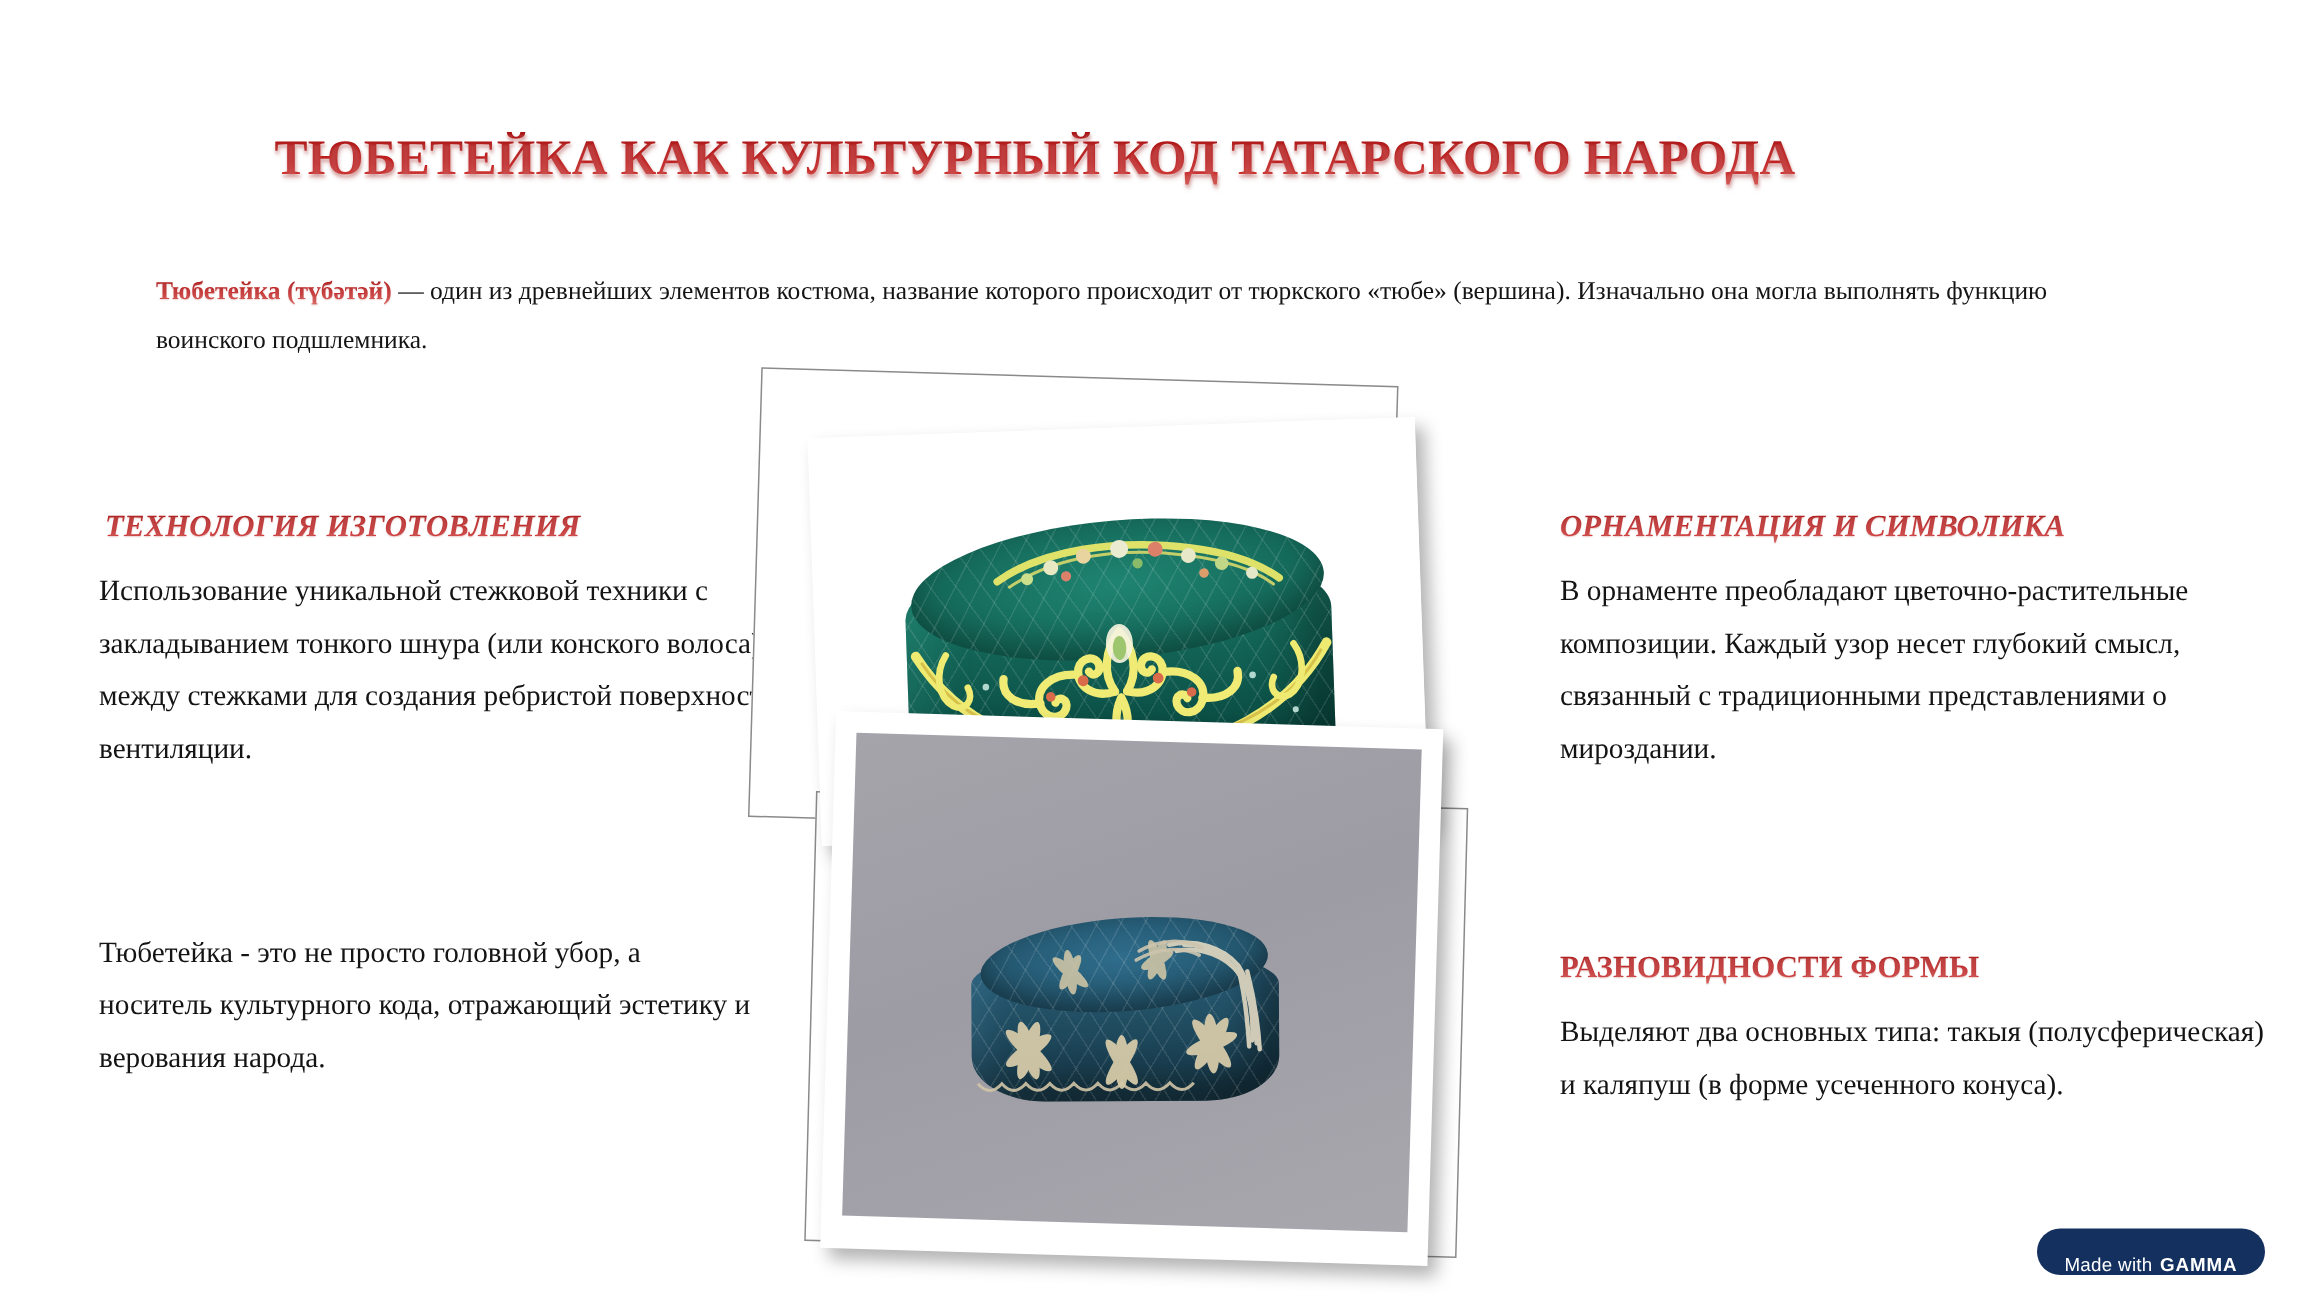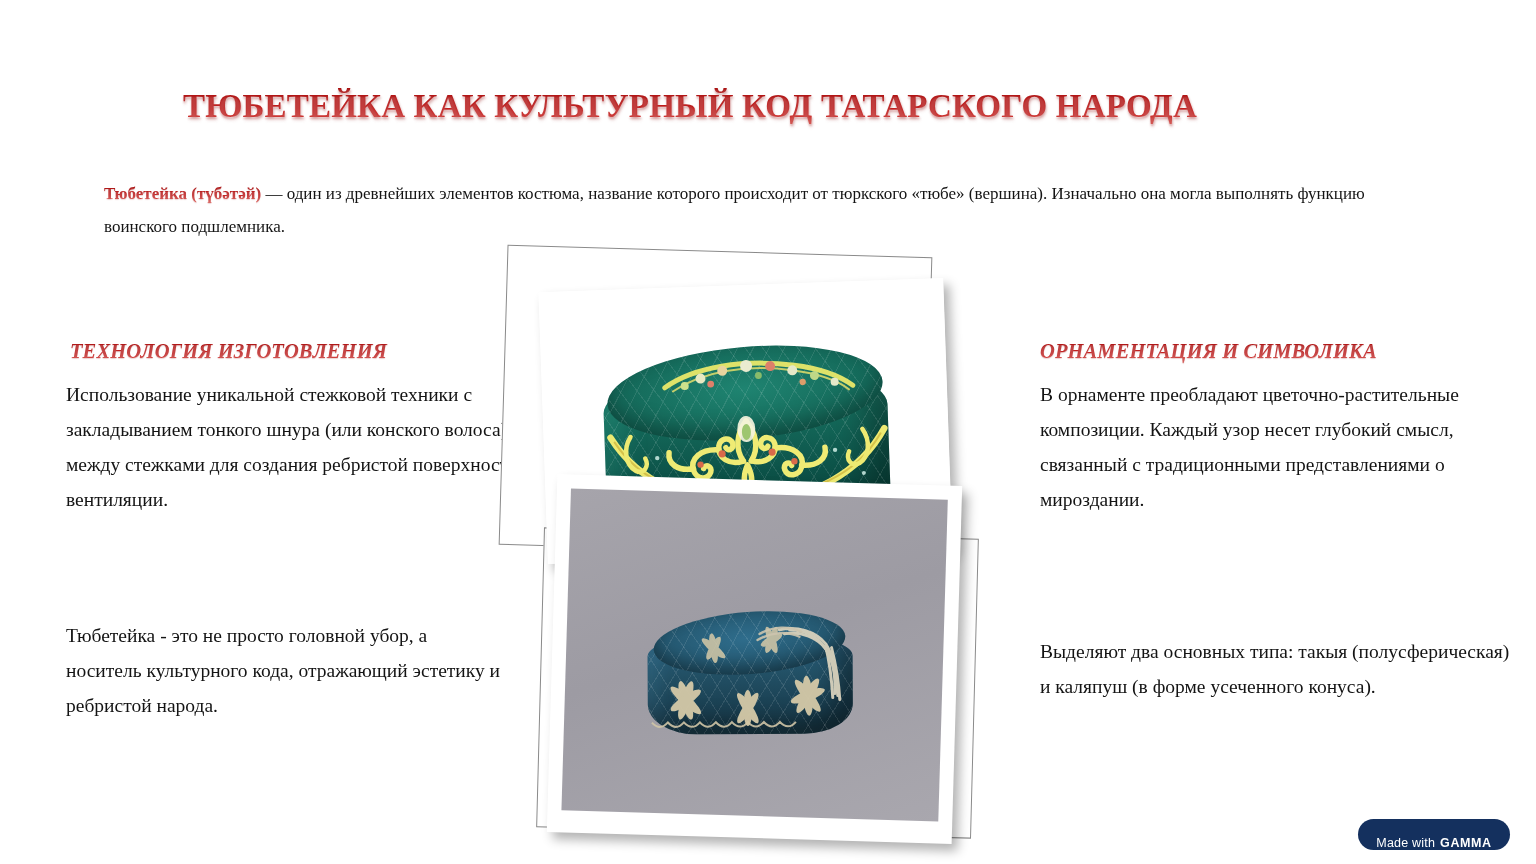--- a/index.html
+++ b/index.html
@@ -257,29 +257,30 @@
   <h1 class="title">ТЮБЕТЕЙКА КАК КУЛЬТУРНЫЙ КОД ТАТАРСКОГО НАРОДА</h1>
 
   <p class="intro"><span class="lead">Тюбетейка (түбәтәй)</span><span> — один из древнейших элементов костюма, название которого происходит от тюркского «тюбе» (вершина). Изначально она могла выполнять функцию воинского подшлемника.</span></p>
 
   <div class="block" id="block-tech">
     <div class="block-heading">ТЕХНОЛОГИЯ ИЗГОТОВЛЕНИЯ</div>
     <p class="block-body">Использование уникальной стежковой техники с закладыванием тонкого шнура (или конского волоса) между стежками для создания ребристой поверхности и вентиляции.</p>
   </div>
 
   <div class="block" id="block-aesth">
-    <p class="block-body">Тюбетейка - это не просто головной убор, а носитель культурного кода, отражающий эстетику и ребристой народа.</p>
+    <p class="block-body">Тюбетейка - это не просто головной убор, а носитель культурного кода, отражающий эстетику и верования народа.</p>
   </div>
 
   <div class="block" id="block-ornam">
     <div class="block-heading">ОРНАМЕНТАЦИЯ И СИМВОЛИКА</div>
     <p class="block-body">В орнаменте преобладают цветочно-растительные композиции. Каждый узор несет глубокий смысл, связанный с традиционными представлениями о мироздании.</p>
   </div>
 
   <div class="block" id="block-forms">
+    <div class="block-heading">РАЗНОВИДНОСТИ ФОРМЫ</div>
     <p class="block-body">Выделяют два основных типа: такыя (полусферическая) и каляпуш (в форме усеченного конуса).</p>
   </div>
 
   <div class="photo-stack">
 
     <div class="frame-outline"></div>
     <div class="frame-outline lower"></div>
 
     <div class="photo-card top">
       <div class="photo-inner white-bg">

